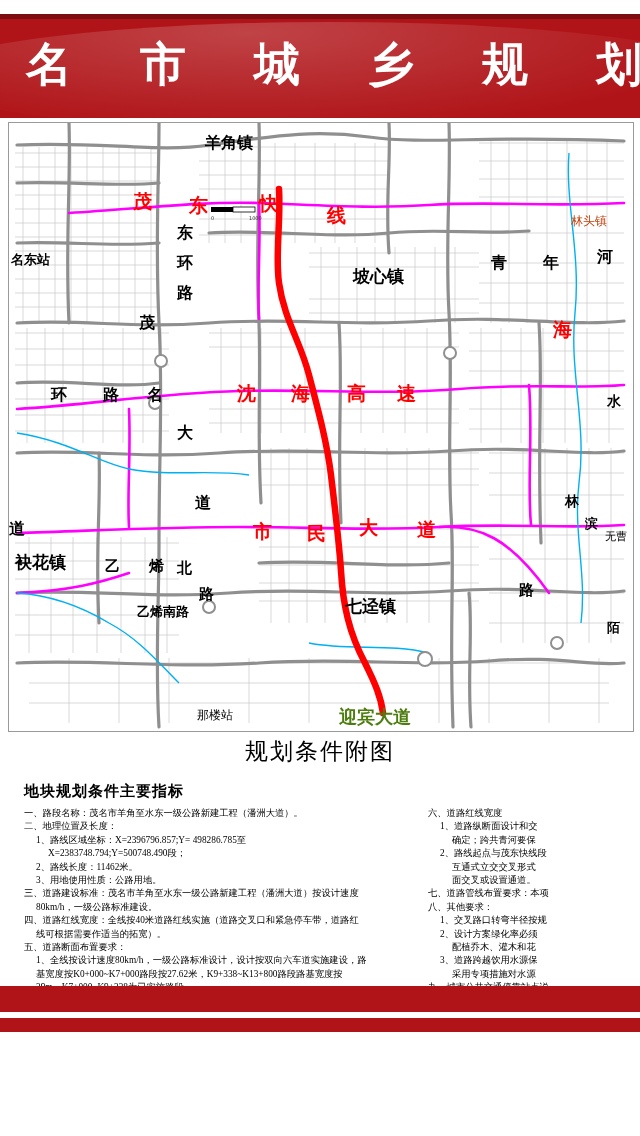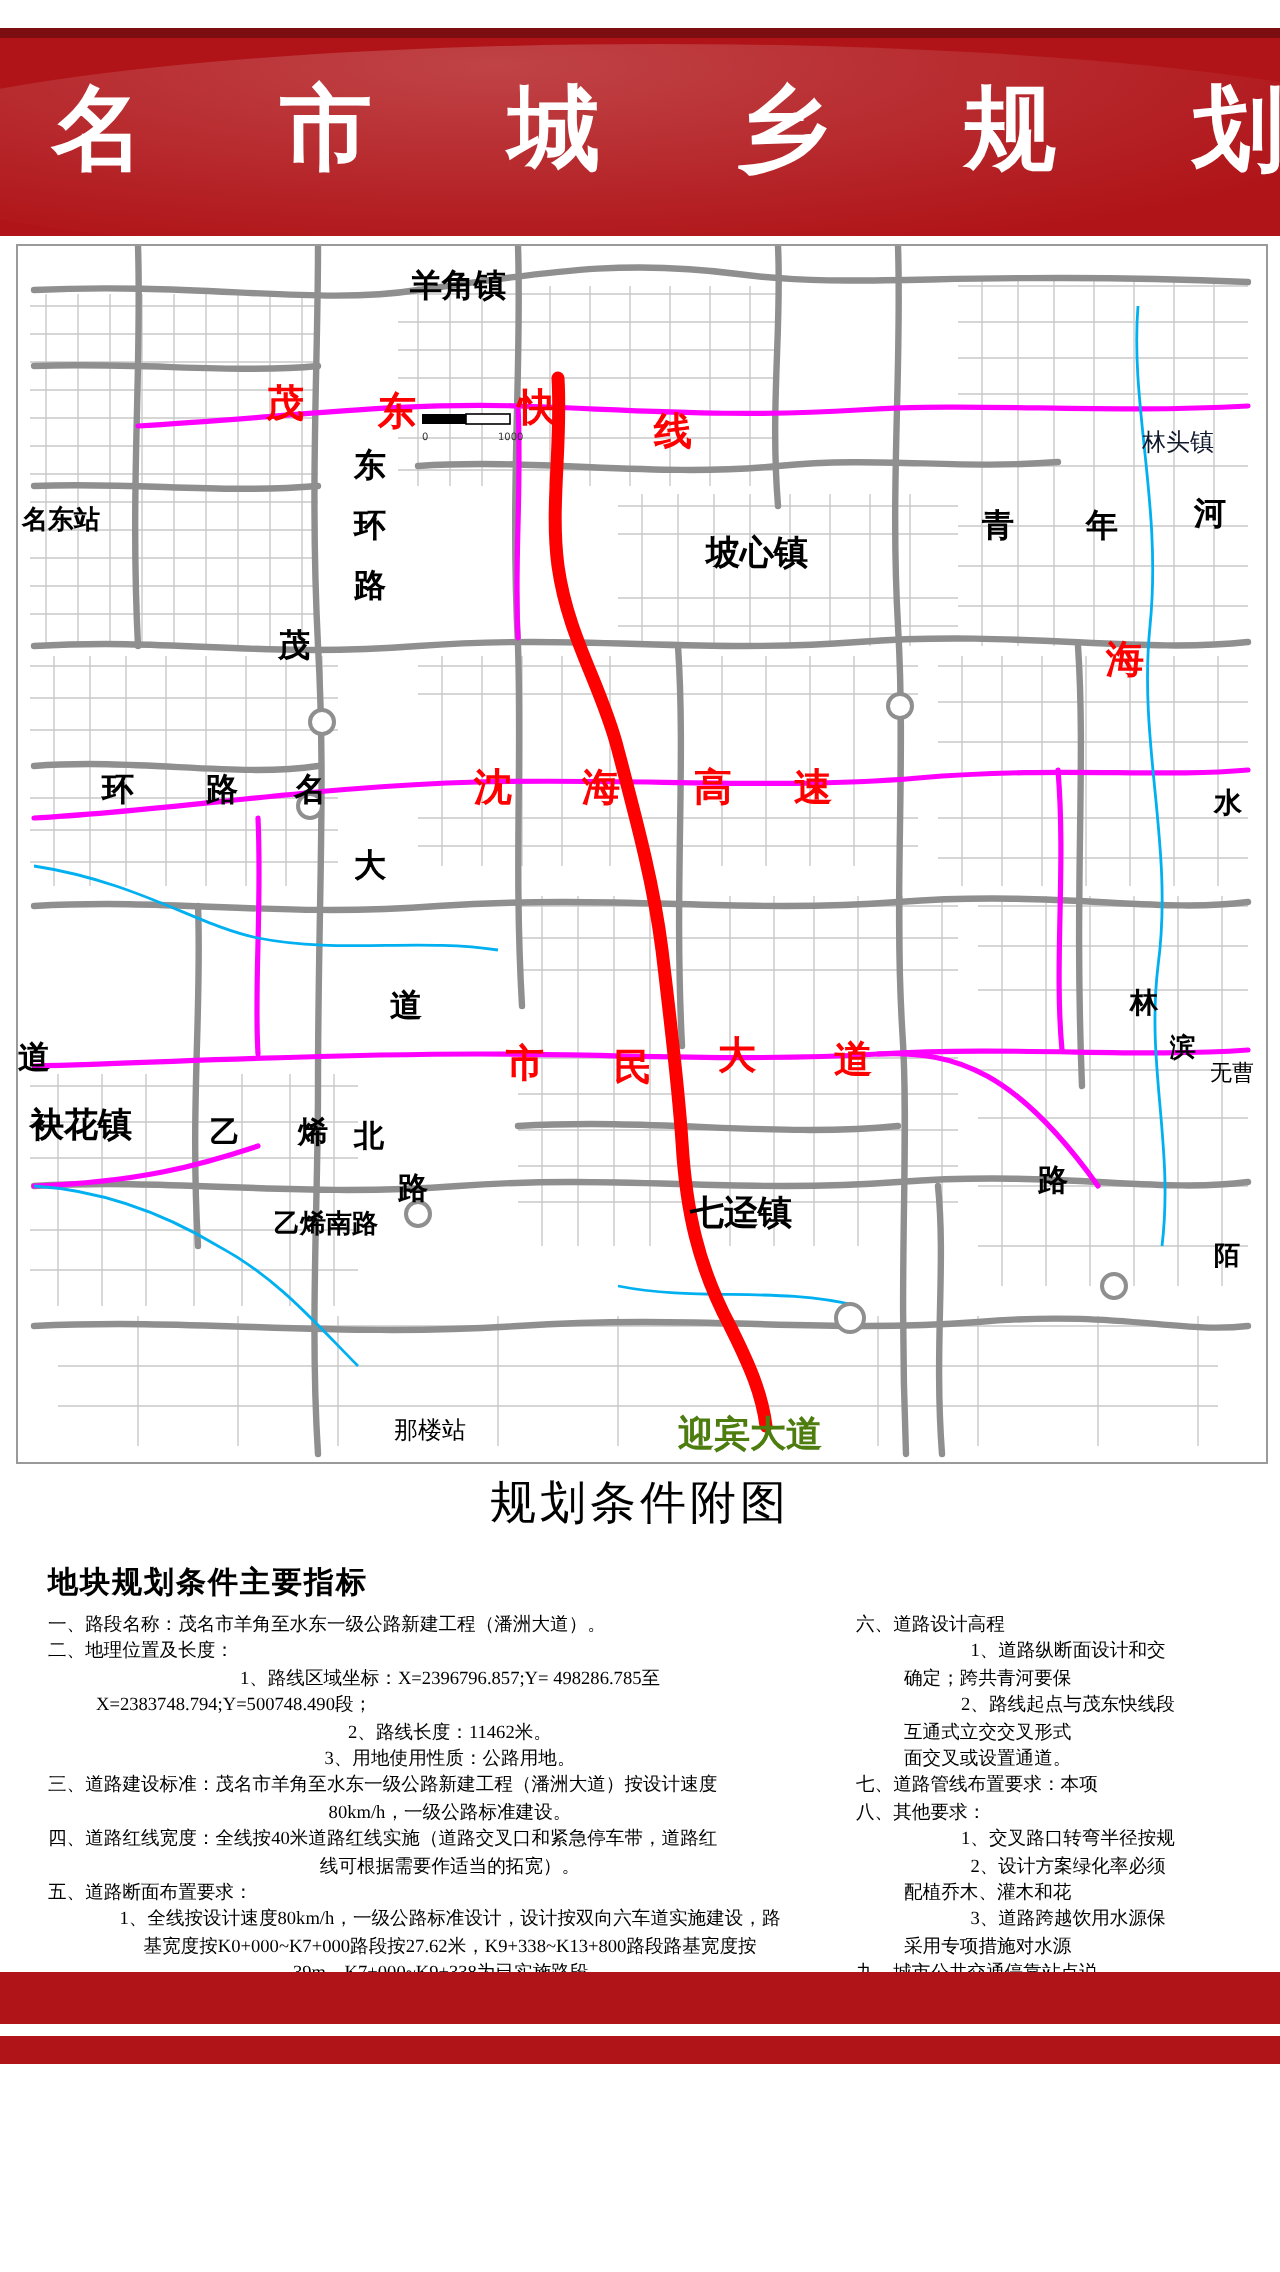--- a/index.html
+++ b/index.html
@@ -107,21 +107,21 @@
     padding-left: 16px;
   }
   .tb-col-left { width: 390px; }
   .tb-col-right { width: 200px; }
   .tb-line {
     font-size: 9.3px;
     line-height: 13.4px;
     white-space: pre;
     overflow: hidden;
   }
-  .tb-line.indent1 { padding-left: 12px; text-align: center; }
+  .tb-line.indent1 { padding-left: 12px; }
   .tb-line.indent2 { padding-left: 24px; }
 
   
   .bottom-red {
     position: absolute;
     left: 0; top: 986px;
     width: 640px; height: 26px;
     background: #b01418;
   }
   .bottom-white {
@@ -414,21 +414,21 @@
       <text x="240" y="97" font-size="5" fill="#333" font-family="DejaVu Sans, sans-serif">1000</text>
     </g>
   </svg>
 
   <div id="map-labels">
       <div class="map-label" style="left: 196px; top: 10px; font-size: 16px; color: rgb(0, 0, 0); font-weight: bold;">羊角镇</div>
       <div class="map-label" style="left: 124px; top: 66px; font-size: 19px; color: rgb(255, 0, 0); font-weight: bold;">茂</div>
       <div class="map-label" style="left: 180px; top: 70px; font-size: 19px; color: rgb(255, 0, 0); font-weight: bold;">东</div>
       <div class="map-label" style="left: 250px; top: 68px; font-size: 19px; color: rgb(255, 0, 0); font-weight: bold;">快</div>
       <div class="map-label" style="left: 318px; top: 80px; font-size: 19px; color: rgb(255, 0, 0); font-weight: bold;">线</div>
-      <div class="map-label" style="left: 562px; top: 90px; font-size: 12px; color: #0f172a; font-weight: normal;">林头镇</div>
+      <div class="map-label" style="left: 562px; top: 90px; font-size: 12px; color: #c2410c; font-weight: normal;">林头镇</div>
       <div class="map-label" style="left: 168px; top: 100px; font-size: 16px; color: rgb(0, 0, 0); font-weight: bold;">东</div>
       <div class="map-label" style="left: 168px; top: 130px; font-size: 16px; color: rgb(0, 0, 0); font-weight: bold;">环</div>
       <div class="map-label" style="left: 168px; top: 160px; font-size: 16px; color: rgb(0, 0, 0); font-weight: bold;">路</div>
       <div class="map-label" style="left: 2px; top: 128px; font-size: 13px; color: rgb(0, 0, 0); font-weight: bold;">名东站</div>
       <div class="map-label" style="left: 344px; top: 142px; font-size: 17px; color: rgb(0, 0, 0); font-weight: bold;">坡心镇</div>
       <div class="map-label" style="left: 482px; top: 130px; font-size: 16px; color: rgb(0, 0, 0); font-weight: bold;">青</div>
       <div class="map-label" style="left: 534px; top: 130px; font-size: 16px; color: rgb(0, 0, 0); font-weight: bold;">年</div>
       <div class="map-label" style="left: 588px; top: 124px; font-size: 16px; color: rgb(0, 0, 0); font-weight: bold;">河</div>
       <div class="map-label" style="left: 130px; top: 190px; font-size: 16px; color: rgb(0, 0, 0); font-weight: bold;">茂</div>
       <div class="map-label" style="left: 544px; top: 194px; font-size: 19px; color: rgb(255, 0, 0); font-weight: bold;">海</div>
@@ -480,21 +480,21 @@
         <div class="tb-line indent1">80km/h，一级公路标准建设。</div>
         <div class="tb-line">四、道路红线宽度：全线按40米道路红线实施（道路交叉口和紧急停车带，道路红</div>
         <div class="tb-line indent1">线可根据需要作适当的拓宽）。</div>
         <div class="tb-line">五、道路断面布置要求：</div>
         <div class="tb-line indent1">1、全线按设计速度80km/h，一级公路标准设计，设计按双向六车道实施建设，路</div>
         <div class="tb-line indent1">基宽度按K0+000~K7+000路段按27.62米，K9+338~K13+800路段路基宽度按</div>
         <div class="tb-line indent1">39m，K7+000~K9+338为已实施路段。</div>
         <div class="tb-line indent1">2、车行道、硬路肩及土路肩等道路坡度要符合排水等相关规范要求。</div>
       </div>
     <div class="tb-col-right" id="tb-right">
-        <div class="tb-line">六、道路设计高程</div>
+        <div class="tb-line">六、道路红线宽度</div>
         <div class="tb-line indent1">1、道路纵断面设计和交</div>
         <div class="tb-line indent2">确定；跨共青河要保</div>
         <div class="tb-line indent1">2、路线起点与茂东快线段</div>
         <div class="tb-line indent2">互通式立交交叉形式</div>
         <div class="tb-line indent2">面交叉或设置通道。</div>
         <div class="tb-line">七、道路管线布置要求：本项</div>
         <div class="tb-line">八、其他要求：</div>
         <div class="tb-line indent1">1、交叉路口转弯半径按规</div>
         <div class="tb-line indent1">2、设计方案绿化率必须</div>
         <div class="tb-line indent2">配植乔木、灌木和花</div>

